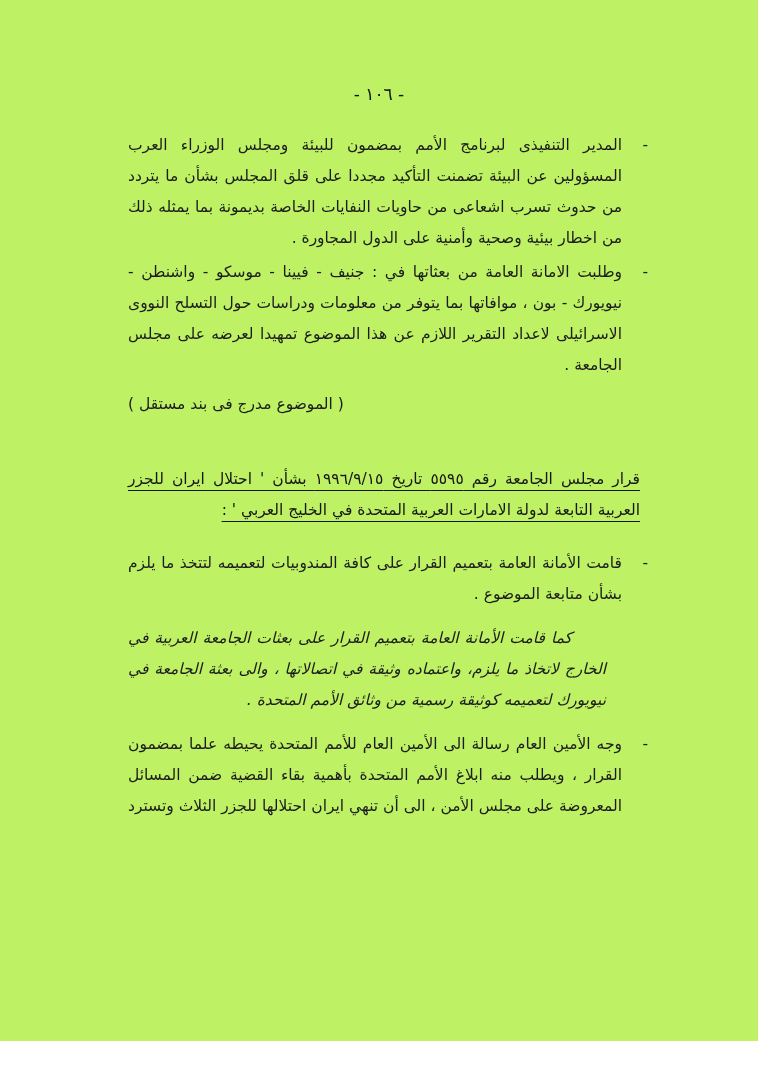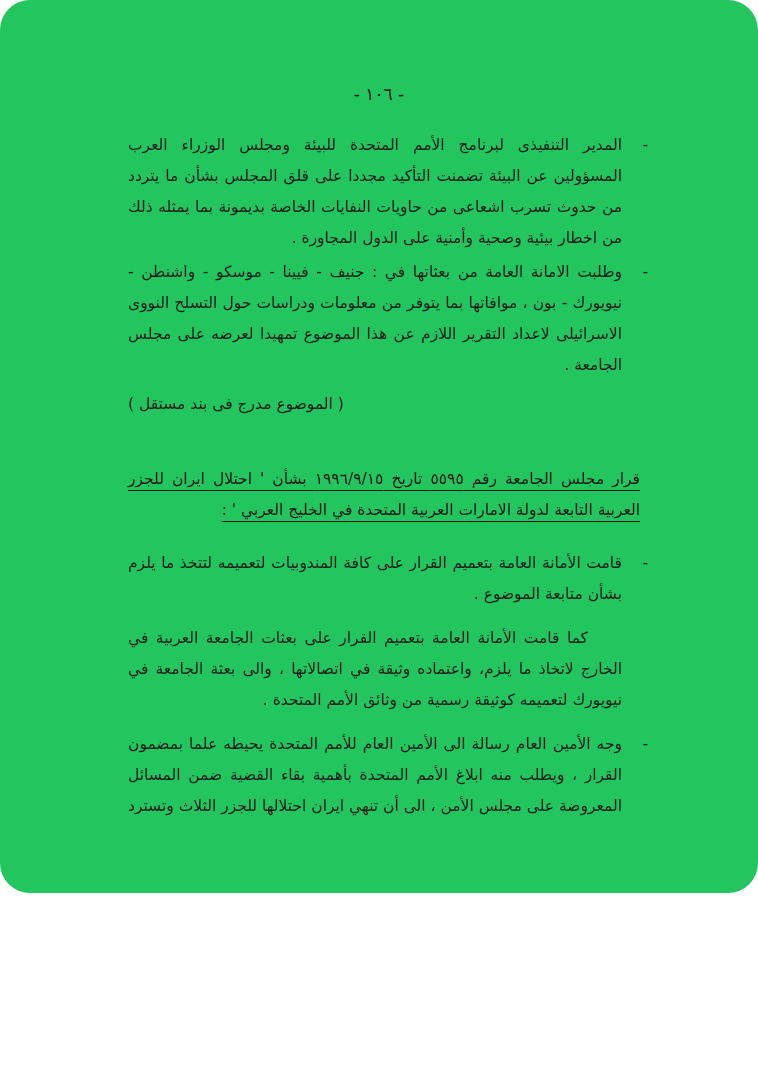--- a/index.html
+++ b/index.html
@@ -3,27 +3,26 @@
 <meta charset="utf-8">
 <style>
   html, body {
     margin: 0;
     padding: 0;
     background: #ffffff;
   }
   .sheet {
     position: relative;
     width: 758px;
-    height: 893px;
-    background: #22c55e;
+    height: 1041px;
+    background: #bef264;
     overflow: hidden;
     direction: rtl;
     font-family: "DejaVu Sans", "Liberation Serif", sans-serif;
     color: #1c1c1c;
-    border-radius: 30px;
   }
   .page-number {
     margin-top: 84px;
     text-align: center;
     font-size: 17px;
     letter-spacing: 1px;
     color: #141414;
   }
   .content {
     margin: 26px 110px 0 128px; 
@@ -42,22 +41,23 @@
   }
   .dash {
     flex: 0 0 26px;
     text-align: right;
     color: #222;
   }
   .bullet-text {
     flex: 1 1 auto;
   }
   .plain-indent {
-    margin-right: 26px;
+    margin-right: 42px;
     text-indent: 34px;
+    font-style: italic;
   }
   .centered-note {
     margin: 8px 0 44px 0;
     text-align: left;
     text-indent: 0;
   }
   .resolution-heading {
     margin: 0 8px 18px 0;
     text-decoration: underline;
     text-underline-offset: 6px;
@@ -71,21 +71,21 @@
 <body>
 
 <div class="sheet">
 
   <div class="page-number">- ١٠٦ -</div>
 
   <div class="content">
 
     <div class="block bullet-block">
       <span class="dash">-</span>
-      <div class="bullet-text">المدير التنفيذى لبرنامج الأمم المتحدة للبيئة ومجلس الوزراء العرب المسؤولين عن البيئة تضمنت التأكيد مجددا على قلق المجلس بشأن ما يتردد من حدوث تسرب اشعاعى من حاويات النفايات الخاصة بديمونة بما يمثله ذلك من اخطار بيئية وصحية وأمنية على الدول المجاورة .</div>
+      <div class="bullet-text">المدير التنفيذى لبرنامج الأمم بمضمون للبيئة ومجلس الوزراء العرب المسؤولين عن البيئة تضمنت التأكيد مجددا على قلق المجلس بشأن ما يتردد من حدوث تسرب اشعاعى من حاويات النفايات الخاصة بديمونة بما يمثله ذلك من اخطار بيئية وصحية وأمنية على الدول المجاورة .</div>
     </div>
 
     <div class="block bullet-block">
       <span class="dash">-</span>
       <div class="bullet-text">وطلبت الامانة العامة من بعثاتها في : جنيف - فيينا - موسكو - واشنطن - نيويورك - بون ، موافاتها بما يتوفر من معلومات ودراسات حول التسلح النووى الاسرائيلى لاعداد التقرير اللازم عن هذا الموضوع تمهيدا لعرضه على مجلس الجامعة .</div>
     </div>
 
     <div class="block centered-note">( الموضوع مدرج فى بند مستقل )</div>
 
     <div class="block resolution-heading">قرار مجلس الجامعة رقم ٥٥٩٥ تاريخ ١٩٩٦/٩/١٥ بشأن ' احتلال ايران للجزر العربية التابعة لدولة الامارات العربية المتحدة في الخليج العربي ' :</div>

